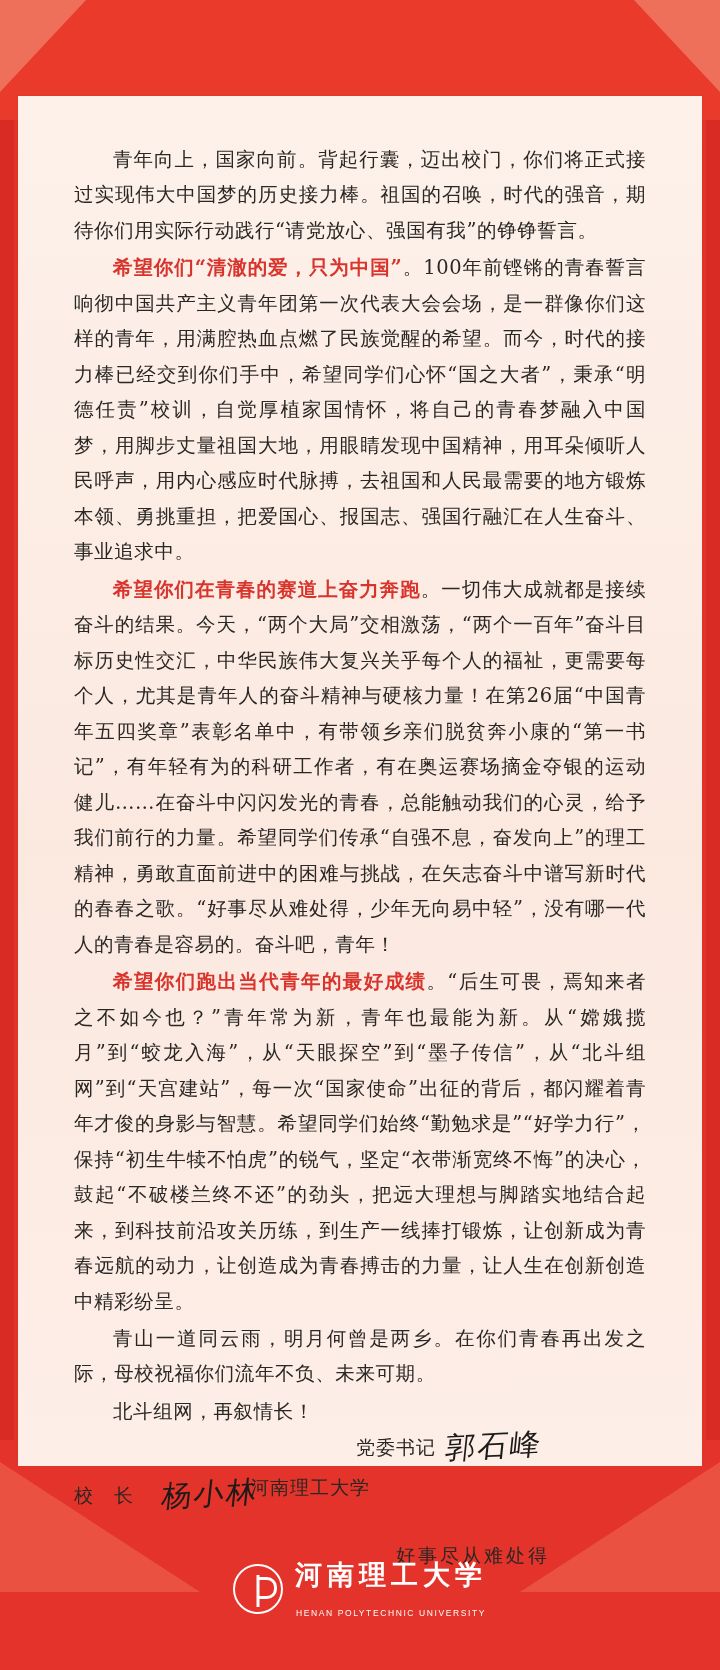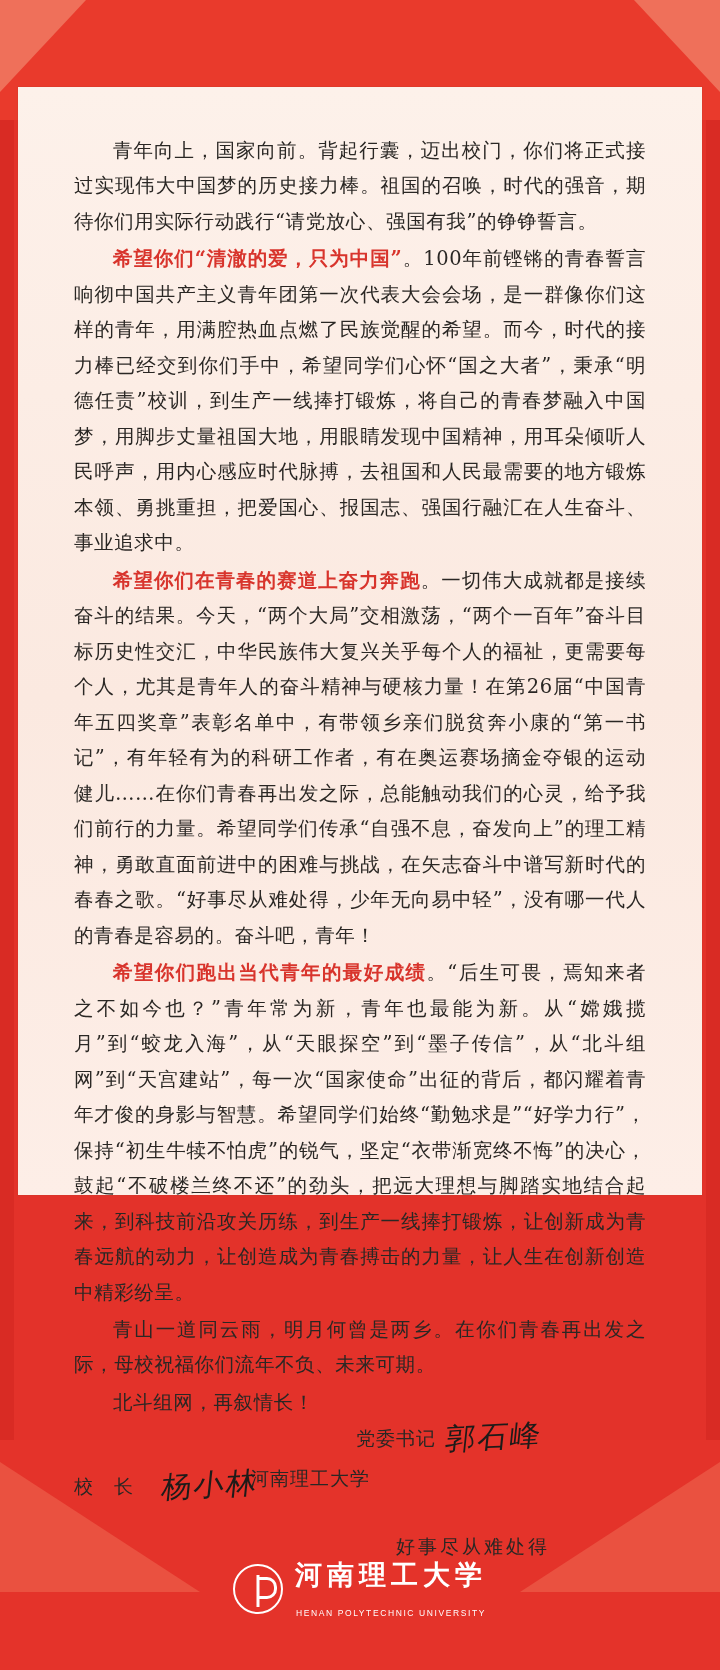--- a/index.html
+++ b/index.html
@@ -58,23 +58,23 @@
     width: 0; height: 0;
     border-bottom: 130px solid #ee6a52;
     border-left: 200px solid transparent;
     opacity: .55;
   }
 
   
   .sheet {
     position: absolute;
     left: 18px;
-    top: 87px;
+    top: 96px;
     width: 684px;
-    height: 1108px;
+    height: 1370px;
     background: #fdeee7;
     box-shadow: 0 0 0 1px rgba(180,60,40,.18);
   }
   .sheet::before {
     
     content: "";
     position: absolute; inset: 0;
     background: linear-gradient(180deg, #fdf1ea 0%, #fbe9e0 55%, #fdeee7 100%);
   }
   .sheet-inner {
@@ -218,25 +218,25 @@
   <div class="bg-bottom-fold-r"></div>
 
   <div class="sheet">
     <div class="sheet-inner">
 
       <p class="para">
         <span>青年向上，国家向前。背起行囊，迈出校门，你们将正式接过实现伟大中国梦的历史接力棒。祖国的召唤，时代的强音，期待你们用实际行动践行“请党放心、强国有我”的铮铮誓言。</span>
       </p>
 
       <p class="para">
-        <span class="hl">希望你们“清澈的爱，只为中国”</span><span>。100年前铿锵的青春誓言响彻中国共产主义青年团第一次代表大会会场，是一群像你们这样的青年，用满腔热血点燃了民族觉醒的希望。而今，时代的接力棒已经交到你们手中，希望同学们心怀“国之大者”，秉承“明德任责”校训，到生产一线捧打锻炼，将自己的青春梦融入中国梦，用脚步丈量祖国大地，用眼睛发现中国精神，用耳朵倾听人民呼声，用内心感应时代脉搏，去祖国和人民最需要的地方锻炼本领、勇挑重担，把爱国心、报国志、强国行融汇在人生奋斗、事业追求中。</span>
-      </p>
-
-      <p class="para">
-        <span class="hl">希望你们在青春的赛道上奋力奔跑</span><span>。一切伟大成就都是接续奋斗的结果。今天，“两个大局”交相激荡，“两个一百年”奋斗目标历史性交汇，中华民族伟大复兴关乎每个人的福祉，更需要每个人，尤其是青年人的奋斗精神与硬核力量！在第26届“中国青年五四奖章”表彰名单中，有带领乡亲们脱贫奔小康的“第一书记”，有年轻有为的科研工作者，有在奥运赛场摘金夺银的运动健儿……在你们青春再出发之际，总能触动我们的心灵，给予我们前行的力量。希望同学们传承“自强不息，奋发向上”的理工精神，勇敢直面前进中的困难与挑战，在矢志奋斗中谱写新时代的春春之歌。“好事尽从难处得，少年无向易中轻”，没有哪一代人的青春是容易的。奋斗吧，青年！</span>
+        <span class="hl">希望你们“清澈的爱，只为中国”</span><span>。100年前铿锵的青春誓言响彻中国共产主义青年团第一次代表大会会场，是一群像你们这样的青年，用满腔热血点燃了民族觉醒的希望。而今，时代的接力棒已经交到你们手中，希望同学们心怀“国之大者”，秉承“明德任责”校训，自觉厚植家国情怀，将自己的青春梦融入中国梦，用脚步丈量祖国大地，用眼睛发现中国精神，用耳朵倾听人民呼声，用内心感应时代脉搏，去祖国和人民最需要的地方锻炼本领、勇挑重担，把爱国心、报国志、强国行融汇在人生奋斗、事业追求中。</span>
+      </p>
+
+      <p class="para">
+        <span class="hl">希望你们在青春的赛道上奋力奔跑</span><span>。一切伟大成就都是接续奋斗的结果。今天，“两个大局”交相激荡，“两个一百年”奋斗目标历史性交汇，中华民族伟大复兴关乎每个人的福祉，更需要每个人，尤其是青年人的奋斗精神与硬核力量！在第26届“中国青年五四奖章”表彰名单中，有带领乡亲们脱贫奔小康的“第一书记”，有年轻有为的科研工作者，有在奥运赛场摘金夺银的运动健儿……在奋斗中闪闪发光的青春，总能触动我们的心灵，给予我们前行的力量。希望同学们传承“自强不息，奋发向上”的理工精神，勇敢直面前进中的困难与挑战，在矢志奋斗中谱写新时代的春春之歌。“好事尽从难处得，少年无向易中轻”，没有哪一代人的青春是容易的。奋斗吧，青年！</span>
       </p>
 
       <p class="para">
         <span class="hl">希望你们跑出当代青年的最好成绩</span><span>。“后生可畏，焉知来者之不如今也？”青年常为新，青年也最能为新。从“嫦娥揽月”到“蛟龙入海”，从“天眼探空”到“墨子传信”，从“北斗组网”到“天宫建站”，每一次“国家使命”出征的背后，都闪耀着青年才俊的身影与智慧。希望同学们始终“勤勉求是”“好学力行”，保持“初生牛犊不怕虎”的锐气，坚定“衣带渐宽终不悔”的决心，鼓起“不破楼兰终不还”的劲头，把远大理想与脚踏实地结合起来，到科技前沿攻关历练，到生产一线捧打锻炼，让创新成为青春远航的动力，让创造成为青春搏击的力量，让人生在创新创造中精彩纷呈。</span>
       </p>
 
       <p class="para">
         <span>青山一道同云雨，明月何曾是两乡。在你们青春再出发之际，母校祝福你们流年不负、未来可期。</span>
       </p>
 

